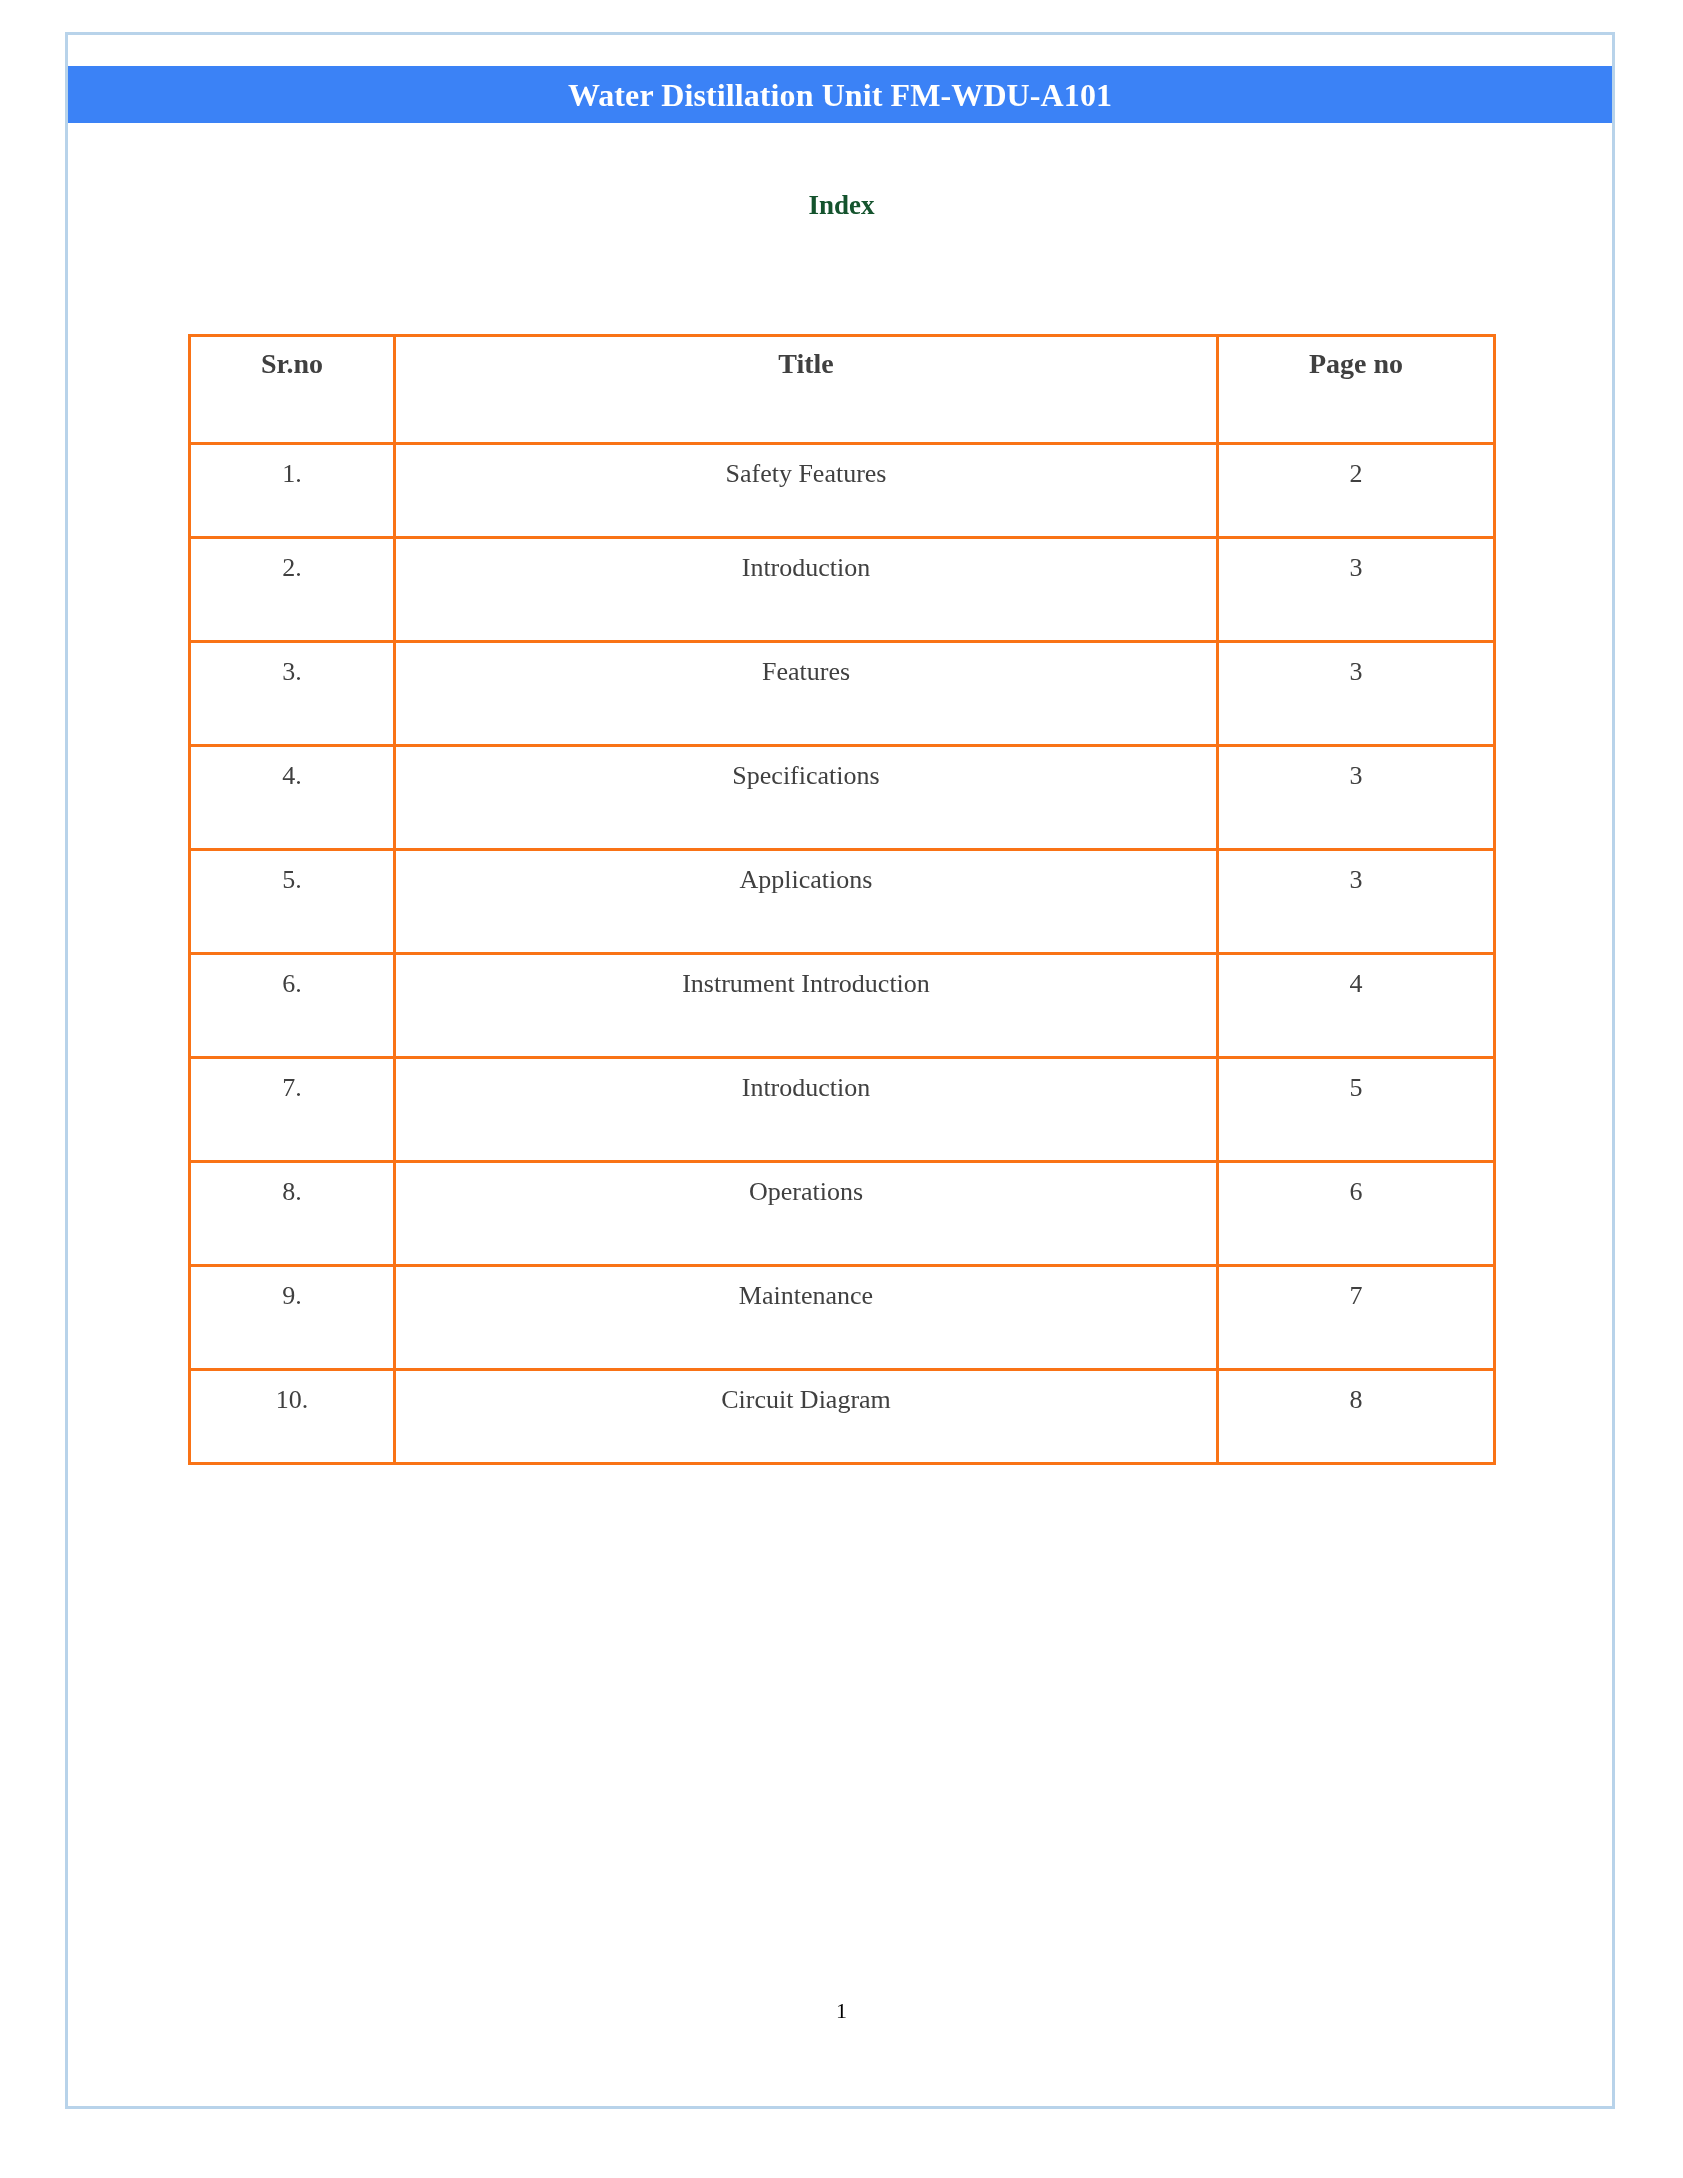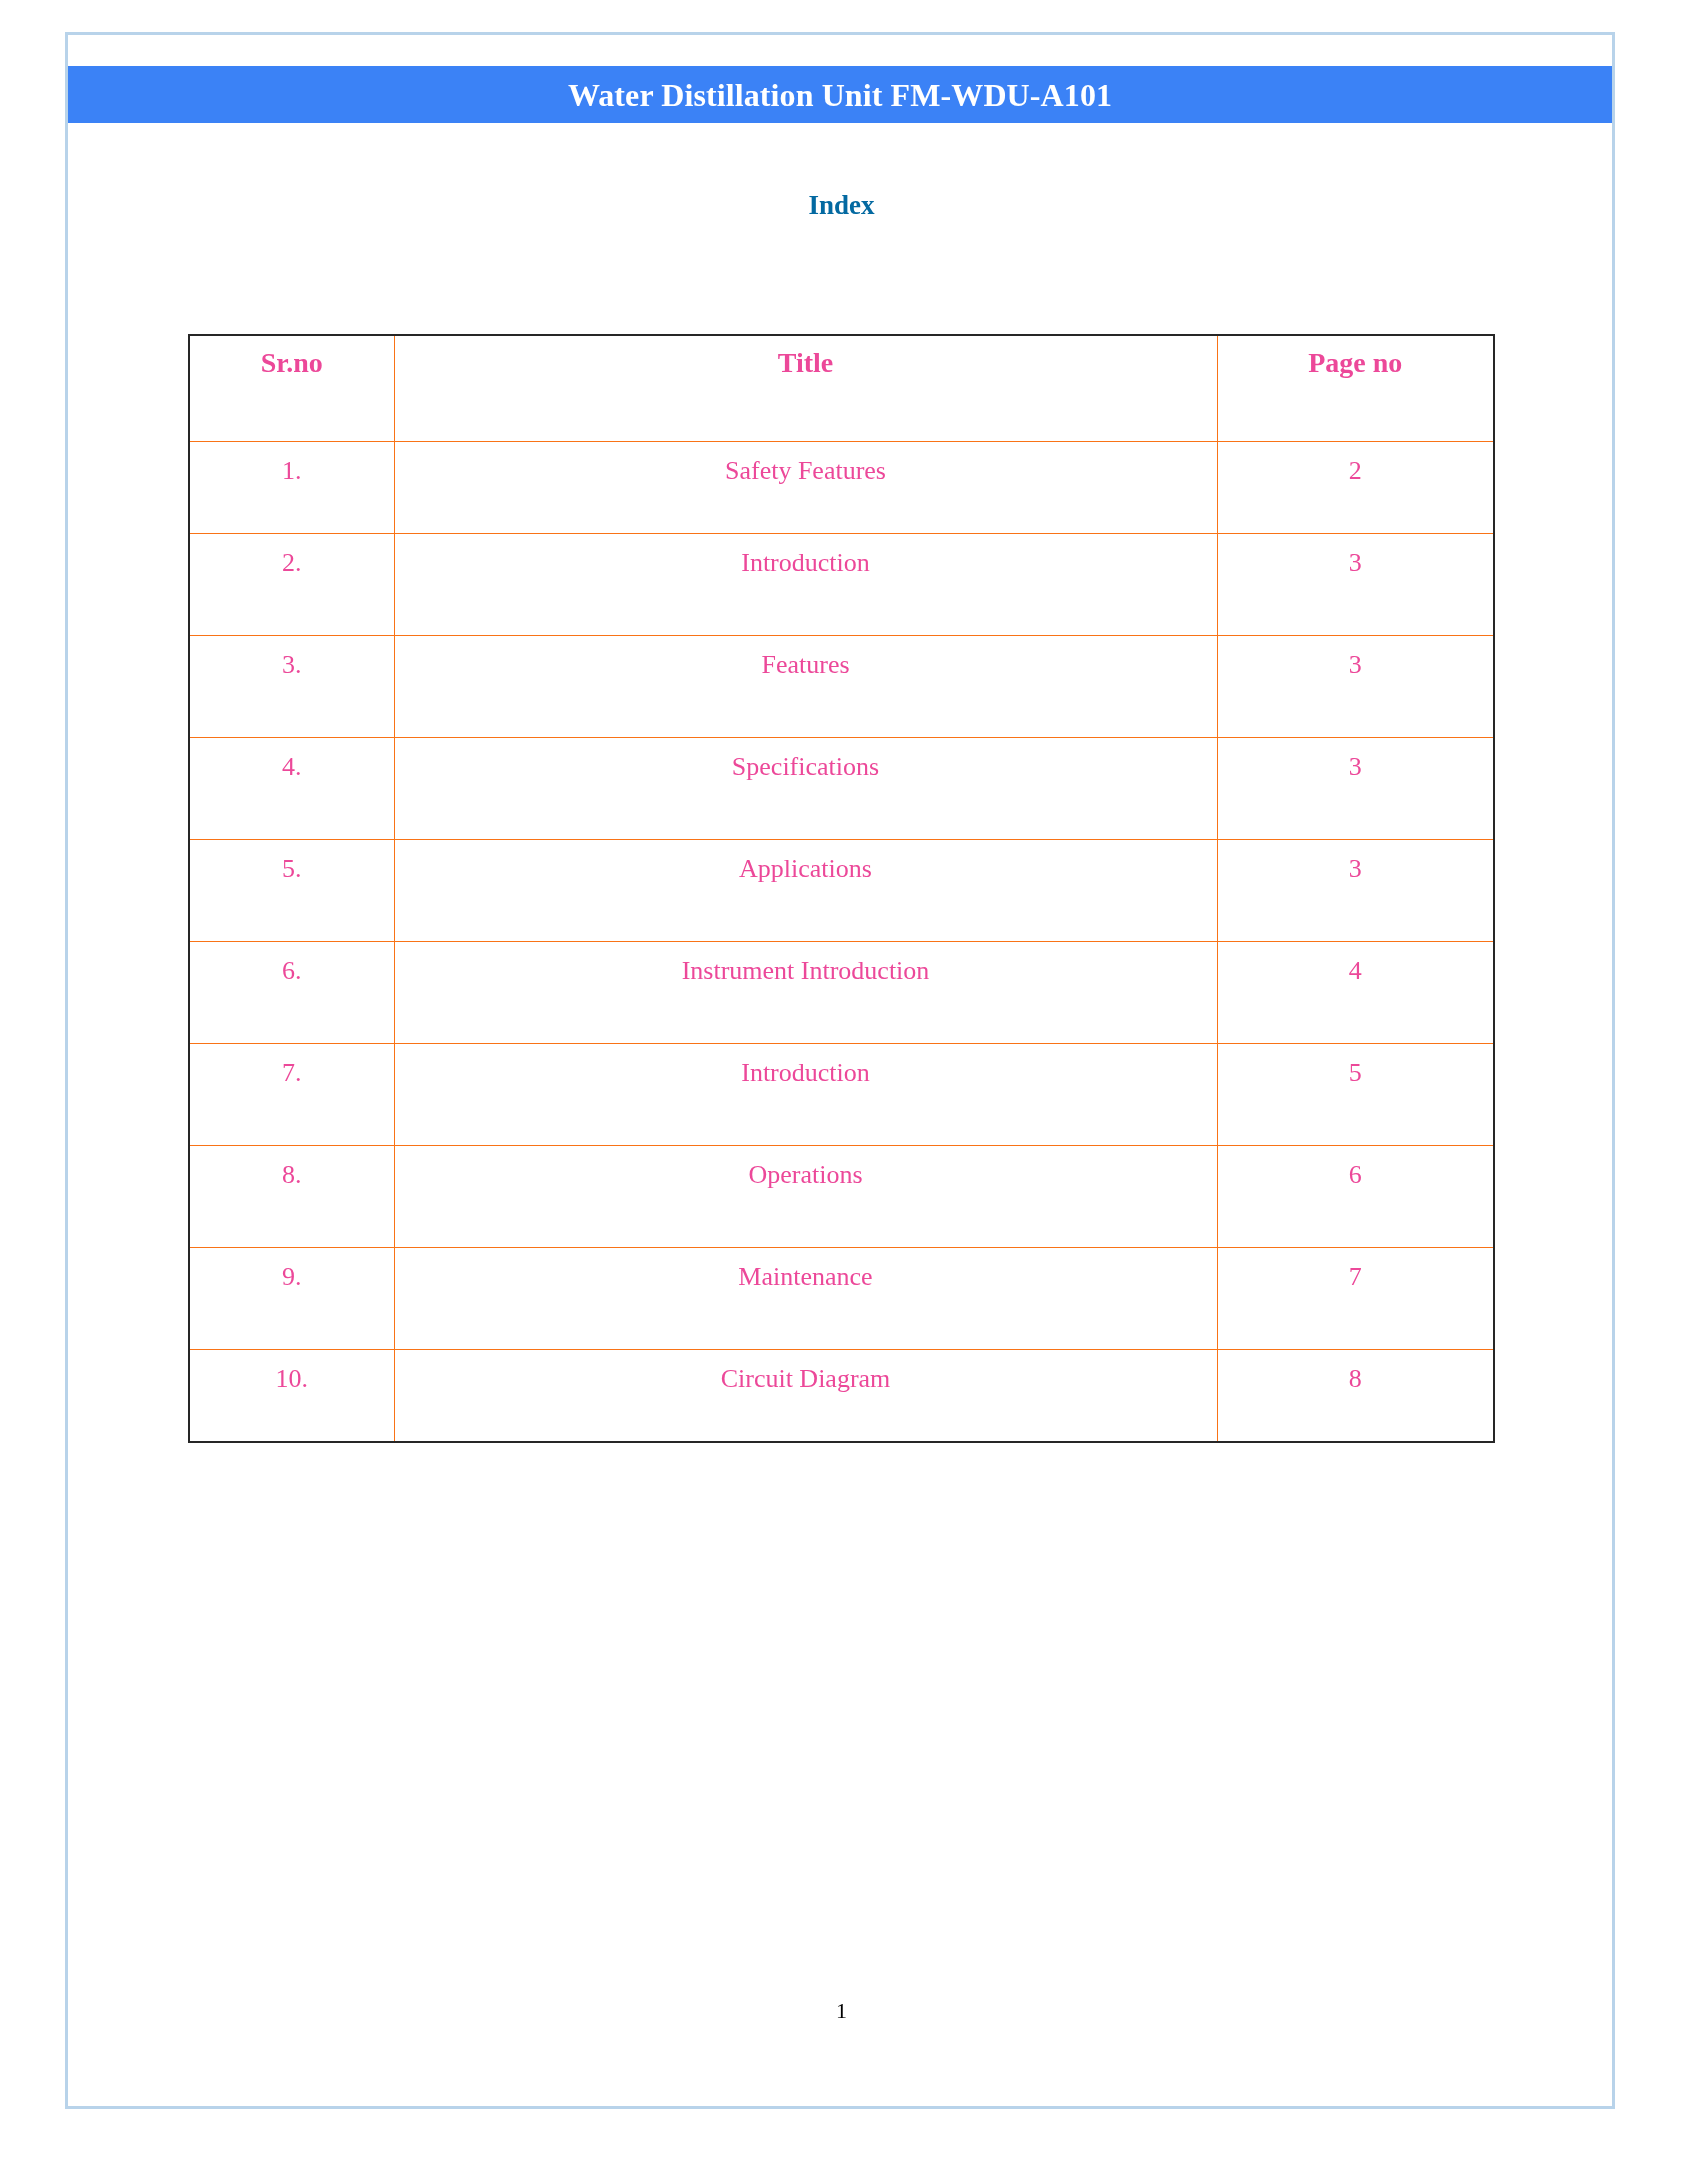--- a/index.html
+++ b/index.html
@@ -63,43 +63,43 @@
 
   
   .index-heading {
     position: absolute;
     left: 0;
     top: 190px;
     width: 1683px;
     text-align: center;
     font-size: 27px;
     font-weight: bold;
-    color: #0369a1;
+    color: #14532d;
     font-family: "Liberation Serif", "DejaVu Serif", serif;
   }
 
   
   .index-table-wrap {
     position: absolute;
     left: 188px;
     top: 334px;
     width: 1305px;
   }
   table.index-table {
     border-collapse: collapse;
     width: 1305px;
     table-layout: fixed;
     font-family: "Liberation Serif", "DejaVu Serif", serif;
   }
   table.index-table td,
   table.index-table th {
-    border: 1px solid #f97316;
+    border: 3px solid #f97316;
     vertical-align: top;
     padding: 0;
-    color: #ec4899;
+    color: #404040;
   }
   
   table.index-table {
     border: 2px solid #262626;
   }
 
   col.c-sr    { width: 205px; }
   col.c-title { width: 823px; }
   col.c-page  { width: 277px; }
 

